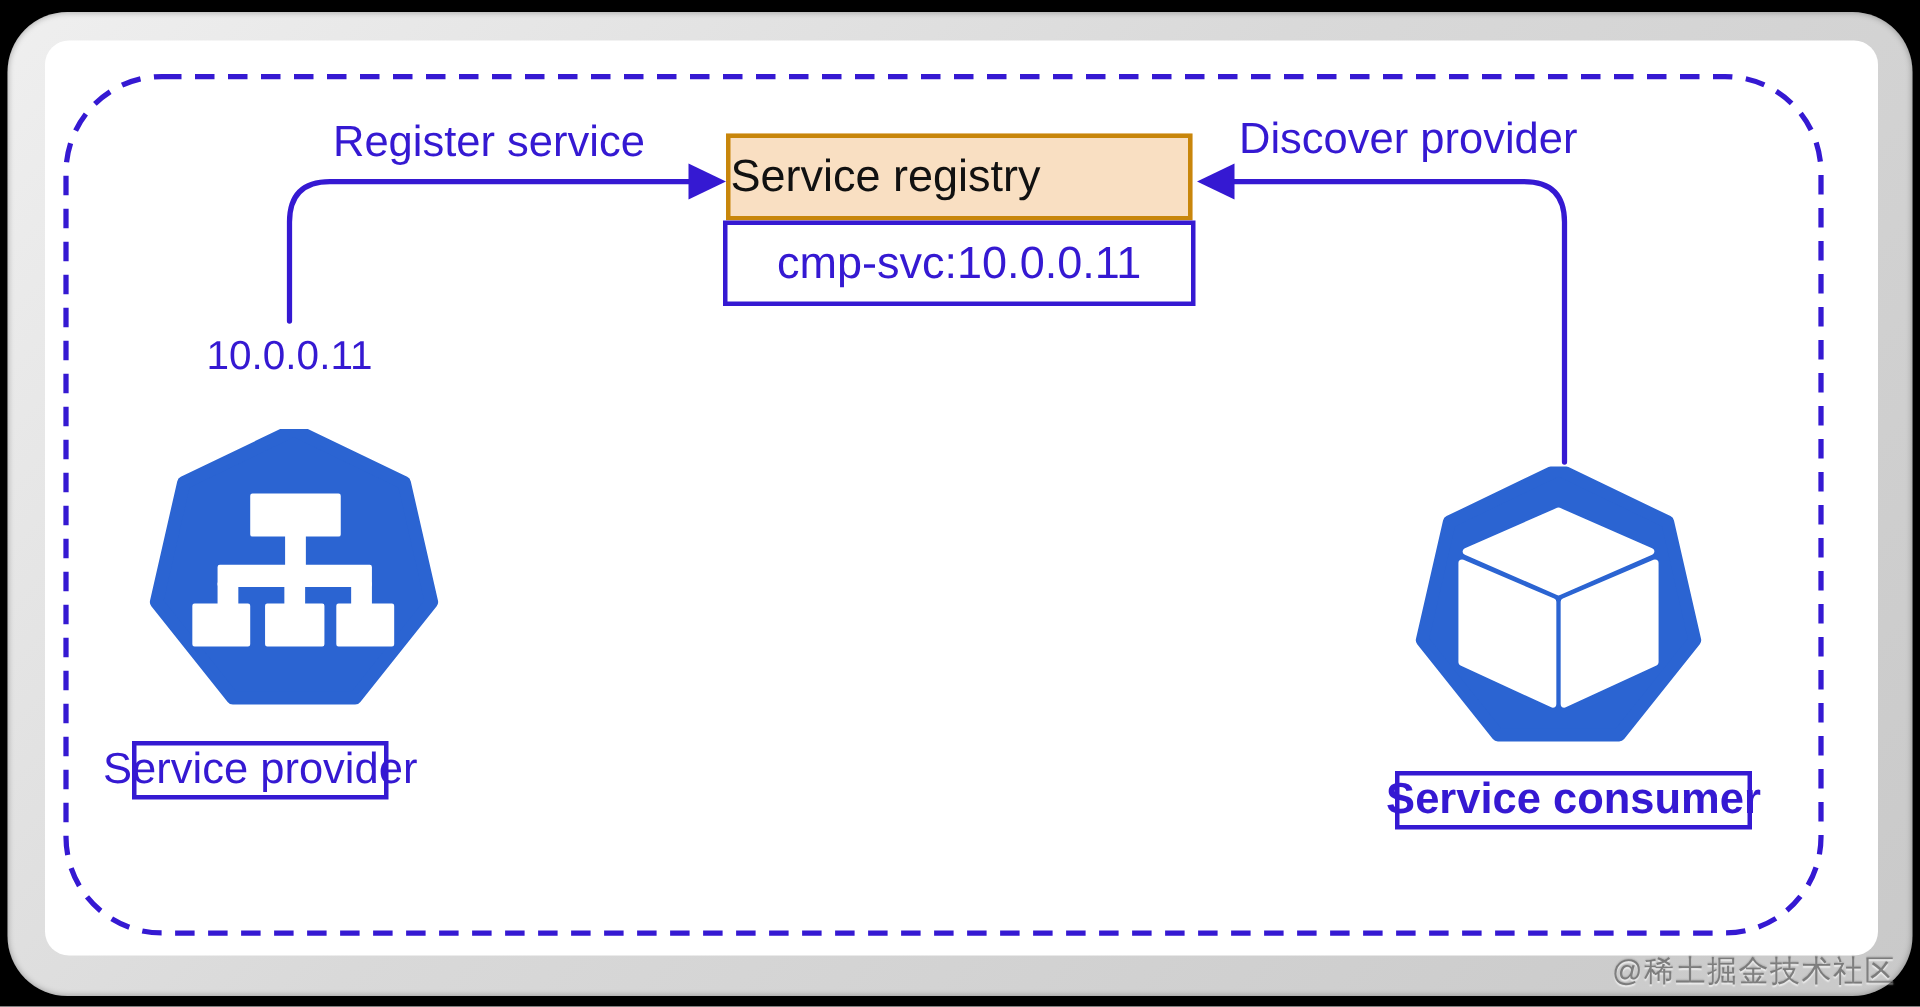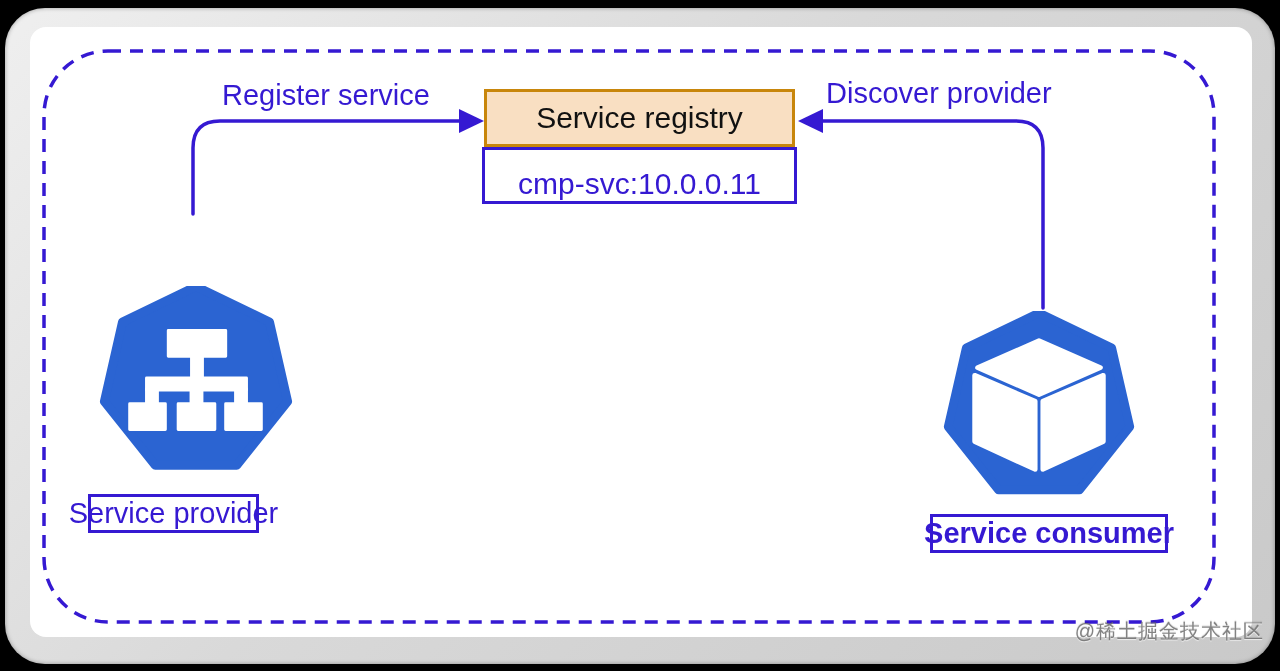--- a/index.html
+++ b/index.html
@@ -25,41 +25,41 @@
   }
   .caption{
     position:absolute;left:113px;top:219px;width:160px;
     text-align:center;color:var(--accent,#3519D2);
     font-size:27px;line-height:37px;
   }
   .registry-header{
     position:absolute;left:484px;top:89px;width:311px;height:58px;
     box-sizing:border-box;background:var(--registry-fill,#F9DFC2);
     border:3px solid var(--registry-border,#C8860B);
-    display:flex;align-items:center;justify-content:center;
+    display:flex;align-items:center;justify-content:flex-start;
     color:#111;font-size:30px;
   }
   .registry-entry{
     position:absolute;left:482px;top:147px;width:315px;height:57px;
     box-sizing:border-box;background:#fff;
     border:3px solid var(--accent,#3519D2);
-    display:flex;align-items:flex-end;justify-content:center;
+    display:flex;align-items:center;justify-content:center;
     color:var(--accent,#3519D2);font-size:30px;
   }
   .node-box{
     position:absolute;box-sizing:border-box;background:#fff;
     border:3px solid var(--accent,#3519D2);
     display:flex;align-items:center;justify-content:center;
     color:var(--accent,#3519D2);font-size:29px;white-space:nowrap;
   }
   .provider-box{left:88px;top:494px;width:171px;height:39px;}
   .consumer-box{left:930px;top:514px;width:238px;height:39px;font-weight:bold;}
   .icon-svg{position:absolute;}
   .watermark{
-    position:absolute;right:16px;bottom:26px;
+    position:absolute;right:16px;bottom:10px;
     color:rgba(110,110,110,.85);font-size:20px;letter-spacing:1px;
     text-shadow:0 1px 1px rgba(255,255,255,.7), 0 -1px 1px rgba(0,0,0,.15);
     margin-left:17px;
   }
 </style>
 </head>
 <body>
 
 <div class="frame"></div>
 <div class="canvas"></div>
@@ -80,20 +80,21 @@
 <div class="label" style="left:826px;top:77px">Discover provider</div>
 
 <div class="registry-header">
   <span>Service registry</span>
 </div>
 <div class="registry-entry">
   <span>cmp-svc:10.0.0.11</span>
 </div>
 
 <div class="caption">
+  <div>10.0.0.11</div>
 </div>
 
 <svg class="icon-svg" style="left:97px;top:286px" width="198" height="189" viewBox="0 0 200 191">
   <polygon points="100,0.5 174.3,36.3 192.6,116.6 141.2,181.1 58.8,181.1 7.4,116.6 25.7,36.3" fill="#2B64D2" stroke="#2B64D2" stroke-width="9" stroke-linejoin="round"></polygon>
   <g fill="#ffffff" stroke="#ffffff" stroke-width="3" stroke-linejoin="round">
     <rect x="72" y="45" width="58" height="26"></rect>
     <rect x="95.5" y="70" width="11" height="25"></rect>
     <rect x="50" y="93" width="101" height="12"></rect>
     <rect x="50" y="104" width="11" height="17"></rect>
     <rect x="95" y="104" width="11" height="17"></rect>

